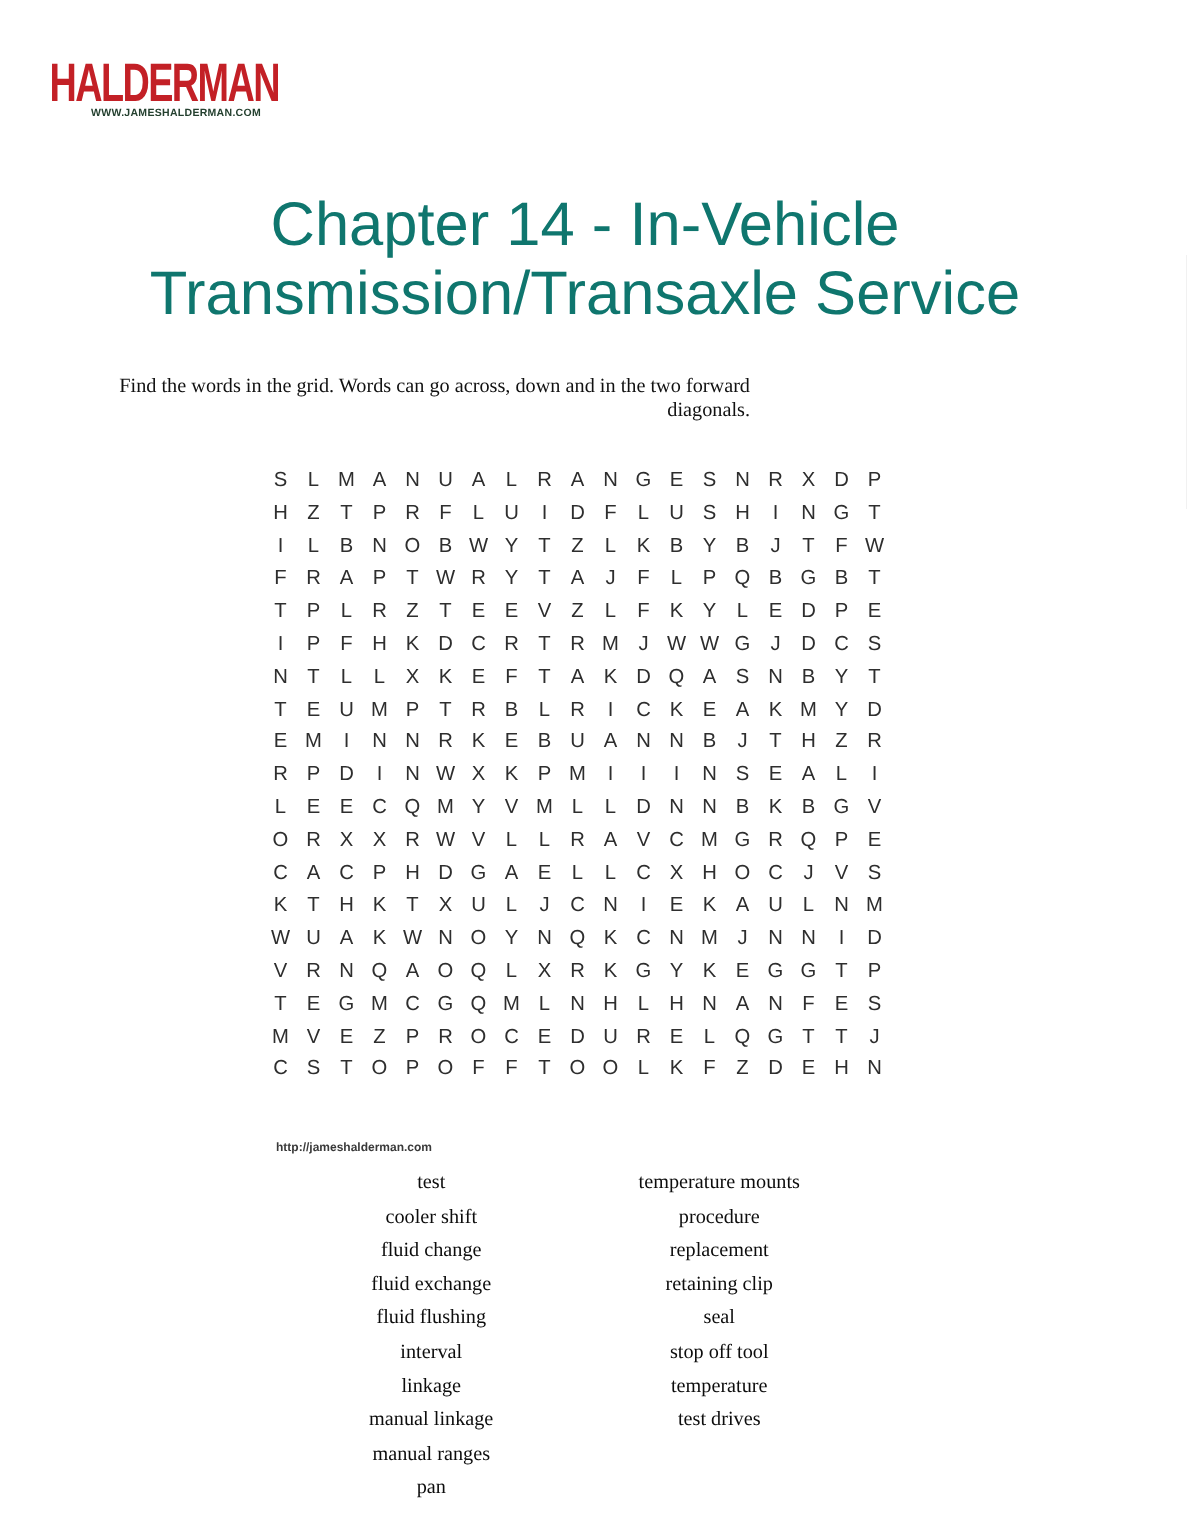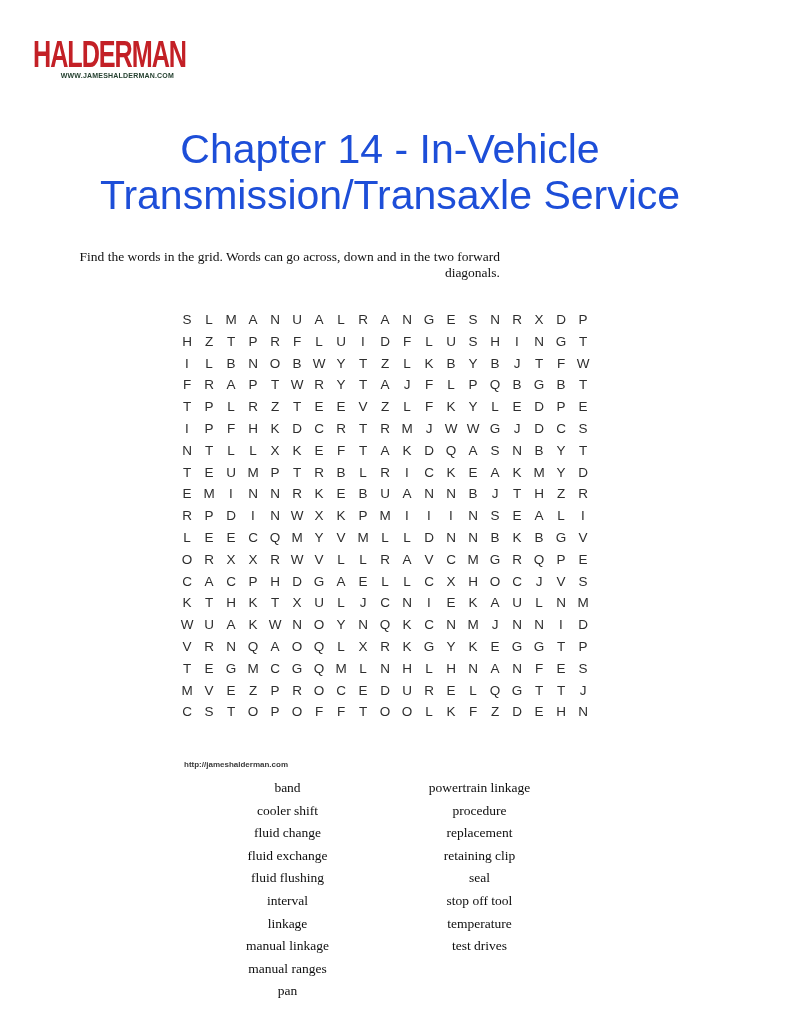--- a/index.html
+++ b/index.html
@@ -41,21 +41,21 @@
   
   .title {
     position: absolute;
     left: 0; top: 126px;
     width: 780px;
     text-align: center;
     font-family: "Liberation Sans", sans-serif;
     font-weight: 400;
     font-size: 41px;
     line-height: 46px;
-    color: #1d4ed8;
+    color: #0f766e;
   }
 
   
   .instructions {
     position: absolute;
     left: 62px; top: 249px;
     width: 438px;
     font-family: "Liberation Serif", serif;
     font-size: 13.5px;
     line-height: 16px;
@@ -519,33 +519,33 @@
         <span class="cell">D</span>
         <span class="cell">E</span>
         <span class="cell">H</span>
         <span class="cell">N</span>
       </div>
     </div>
 
   <div class="grid-url">http://jameshalderman.com</div>
 
   <div class="word-col left" id="words-left">
-      <div class="word-item">band</div>
+      <div class="word-item">test</div>
       <div class="word-item">cooler shift</div>
       <div class="word-item">fluid change</div>
       <div class="word-item">fluid exchange</div>
       <div class="word-item">fluid flushing</div>
       <div class="word-item">interval</div>
       <div class="word-item">linkage</div>
       <div class="word-item">manual linkage</div>
       <div class="word-item">manual ranges</div>
       <div class="word-item">pan</div>
     </div>
   <div class="word-col right" id="words-right">
-      <div class="word-item">powertrain linkage</div>
+      <div class="word-item">temperature mounts</div>
       <div class="word-item">procedure</div>
       <div class="word-item">replacement</div>
       <div class="word-item">retaining clip</div>
       <div class="word-item">seal</div>
       <div class="word-item">stop off tool</div>
       <div class="word-item">temperature</div>
       <div class="word-item">test drives</div>
     </div>
 
 </div>

